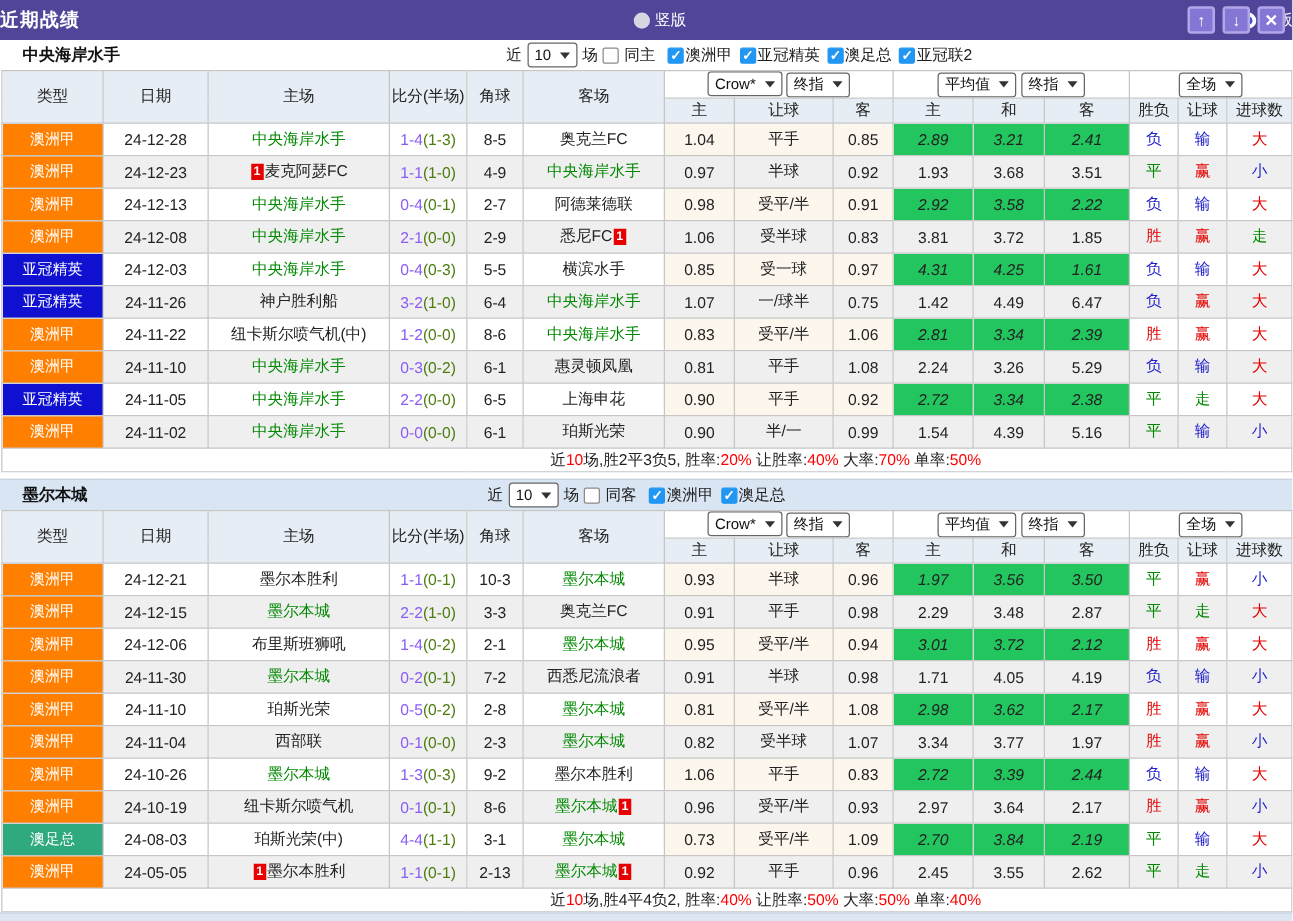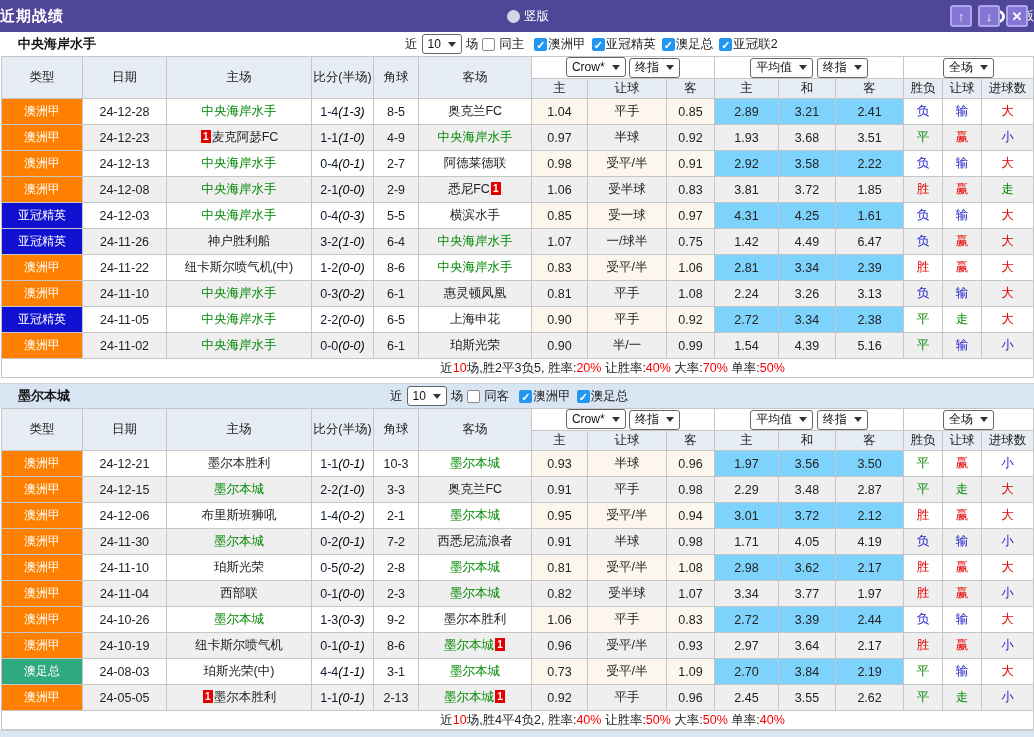--- a/index.html
+++ b/index.html
@@ -31,31 +31,31 @@
   
   table{border-collapse:collapse;table-layout:fixed;width:1032px;margin-left:1px;border-radius:23px;}
   th,td{border:1px solid #C6C6C6;text-align:center;padding:0;font-weight:normal;overflow:hidden;white-space:nowrap;}
   thead th{background:#E7EDF4;color:#222;font-size:12.5px;}
   tr.top th{height:21px;}
   tr.top th.grp{background:#fff;text-align:center;}
   tr.sub th{height:19px;}
   tbody td{height:25px;font-size:12.5px;background:#fff;}
   tr.g td{background:#EFEFEF;}
   tr.w td.let{background:#FDF6ED;margin-top:44px;}
-  tr.w td.avg{background:#7dd3fc;}
+  tr.w td.avg{background:#22c55e;font-style:italic;}
   td.league{color:#fff;font-size:12px;}
   td.league.aleague{background:#FF8000;}
   td.league.acl{background:#1010D0;}
   td.league.cup{background:#2FA97E;}
   tr.g td.league.aleague{background:#FF8000;}
   tr.g td.league.acl{background:#1010D0;}
   .self{color:#008800;}
   .card{display:inline-block;background:#E60000;color:#fff;font-size:10px;line-height:13px;width:10px;height:13px;text-align:center;margin:0 1px;font-weight:bold;vertical-align:1px;}
-  .ft{color:#0f172a;}
-  .ht{color:#000000;font-style:italic;}
+  .ft{color:#8b5cf6;}
+  .ht{color:#4d7c0f;}
   .c-r{color:#E60000;}
   .c-g{color:#008800;}
   .c-b{color:#2121CC;}
   tfoot td{height:18px;background:#fff;padding-left:190px;font-size:12.5px;}
   .fk{color:#222;}
   .fr{color:#FF0000;}
   .gap{height:5px;background:#fff;}
   .bottom-strip{height:6px;background:#DCE6F2;border-top:1px solid #C9D4E0;}
   
   col.c1{width:81px}col.c2{width:84px}col.c3{width:145px}col.c4{width:62px}col.c5{width:45px}
@@ -312,21 +312,21 @@
           <td class="date">24-11-10</td>
           <td class="team"><span class="self">中央海岸水手</span></td>
           <td class="score"><span class="ft">0-3</span><span class="ht">(0-2)</span></td>
           <td class="corner">6-1</td>
           <td class="team"><span>惠灵顿凤凰</span></td>
           <td class="let odd">0.81</td>
           <td class="let odd">平手</td>
           <td class="let odd">1.08</td>
           <td class="avg odd">2.24</td>
           <td class="avg odd">3.26</td>
-          <td class="avg odd">3.13</td>
+          <td class="avg odd">5.29</td>
           <td class="res"><span class="c-b">负</span></td>
           <td class="res"><span class="c-b">输</span></td>
           <td class="res"><span class="c-r">大</span></td>
         </tr>
         <tr class="row w">
           <td class="league acl">亚冠精英</td>
           <td class="date">24-11-05</td>
           <td class="team"><span class="self">中央海岸水手</span></td>
           <td class="score"><span class="ft">2-2</span><span class="ht">(0-0)</span></td>
           <td class="corner">6-5</td>

